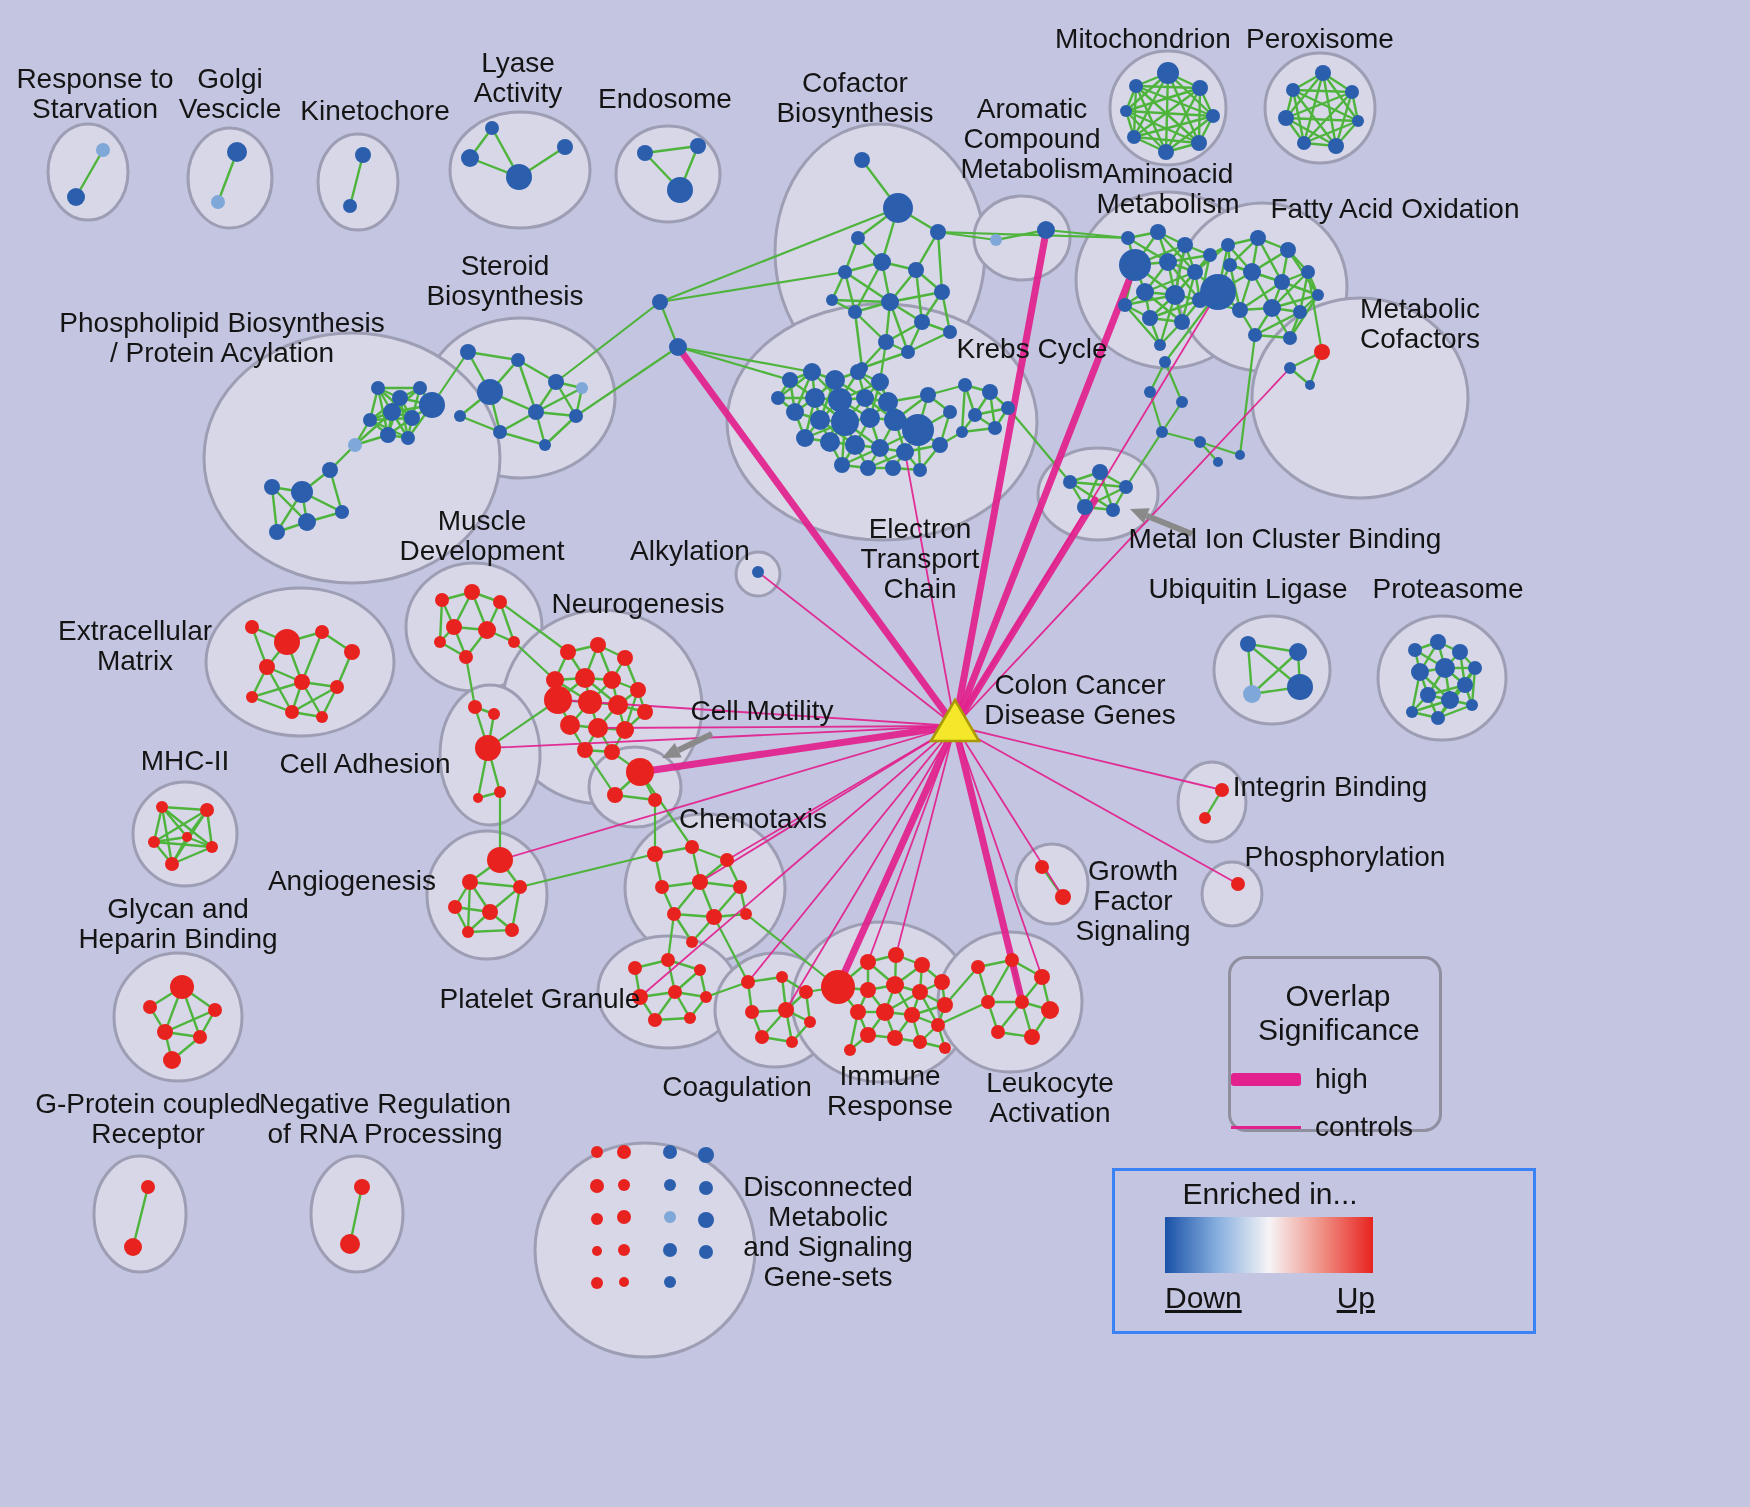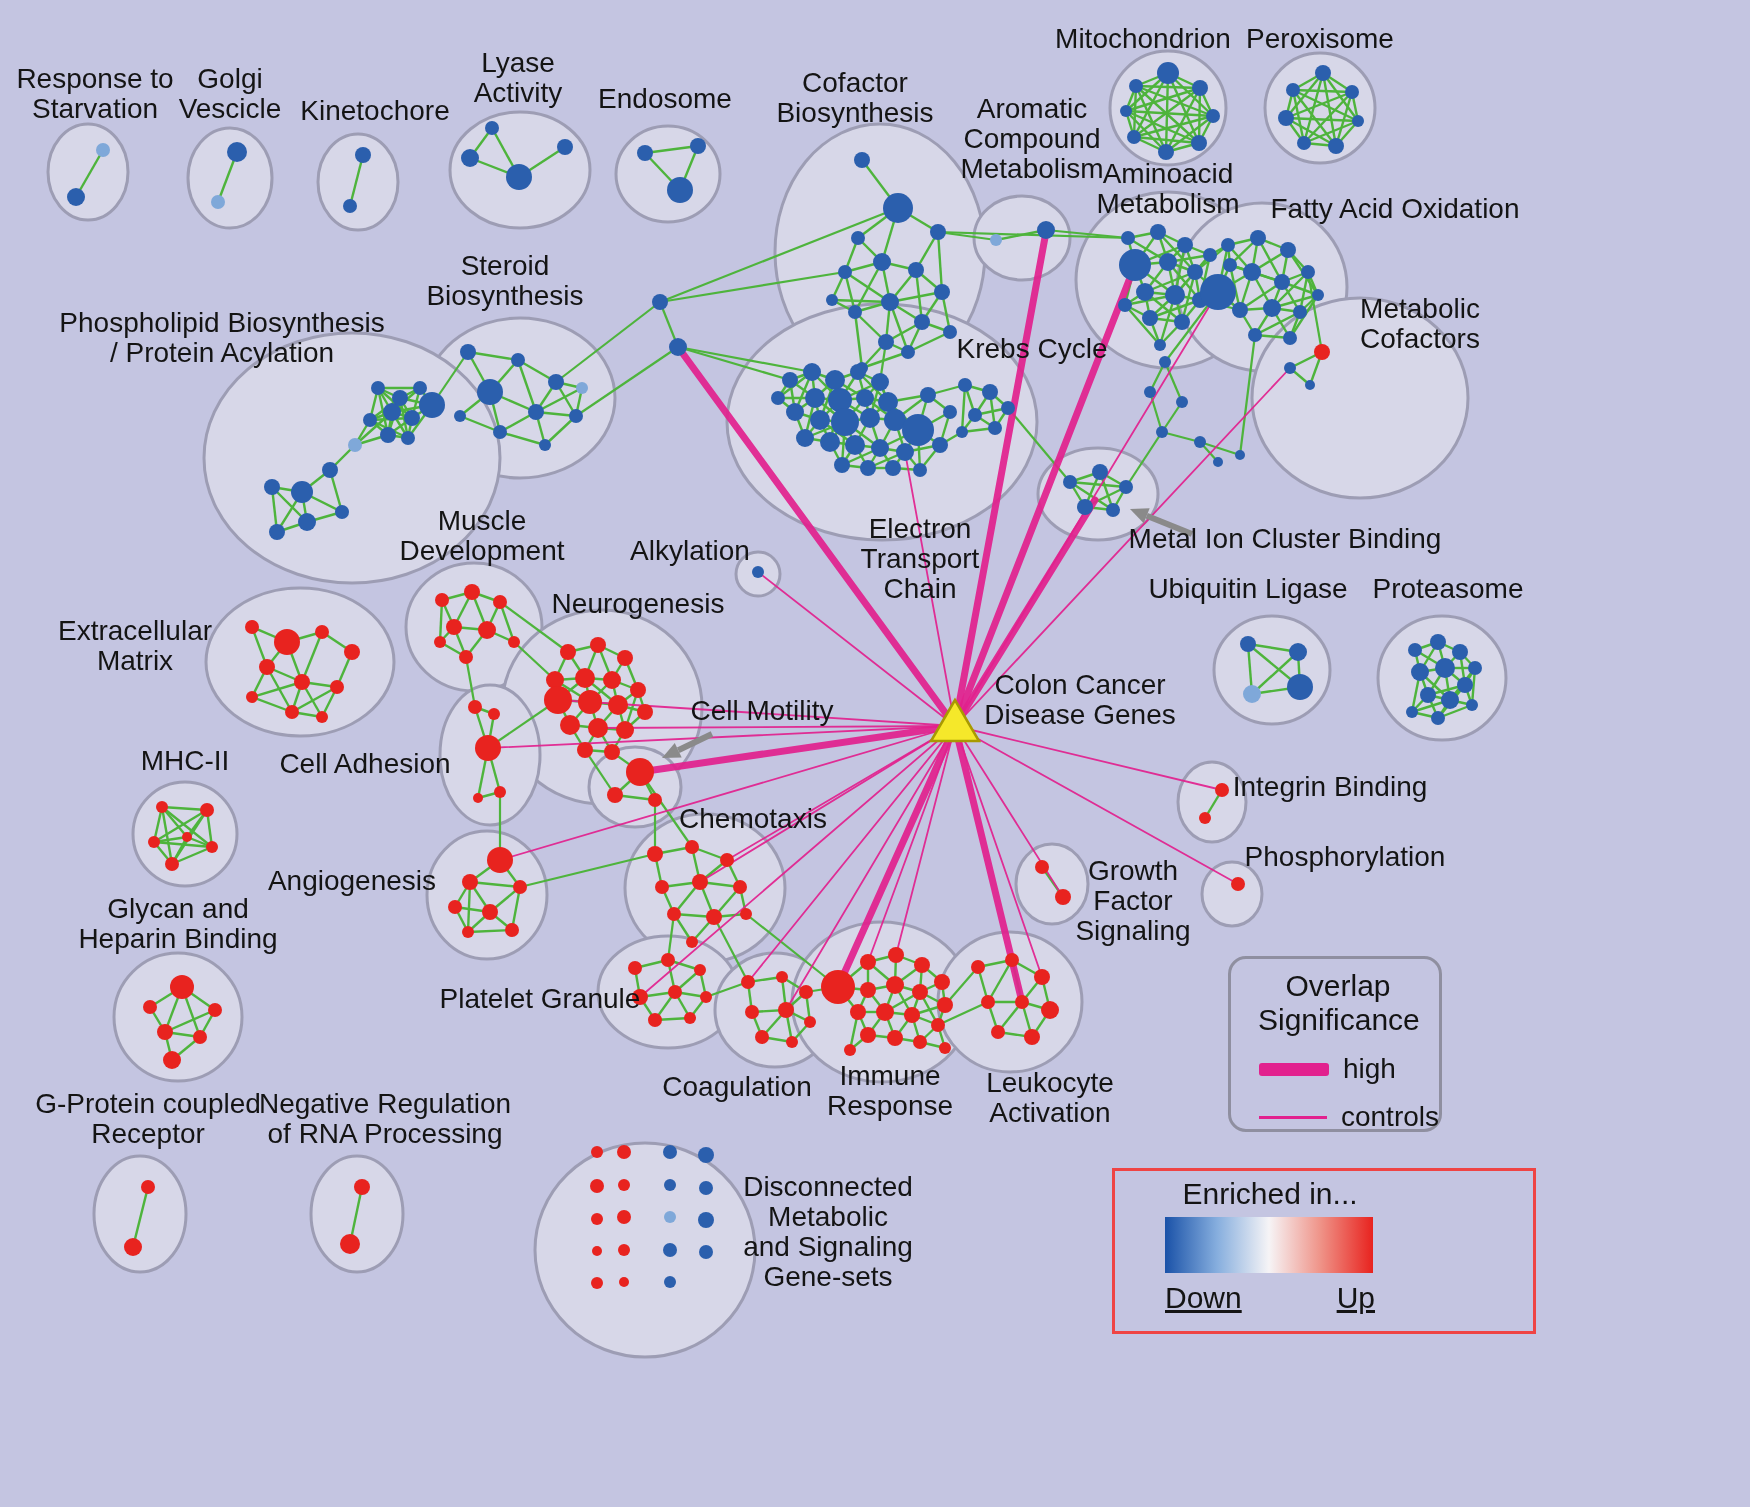--- a/index.html
+++ b/index.html
@@ -2,26 +2,26 @@
 <html><head>
 <meta charset="utf-8">
 <style>
   html,body{margin:0;padding:0;}
   body{font-family:"Liberation Sans",sans-serif;background:#ffffff;}
   #stage{position:relative;width:1750px;height:1507px;background:#c4c5e1;overflow:hidden;}
   #network-svg{position:absolute;left:0;top:0;}
   .map-label{font-family:"Liberation Sans",sans-serif;font-size:28px;fill:#141414;}
   .legend{position:absolute;color:#141414;}
   .legend-overlap{left:1228px;top:956px;width:214px;height:176px;border:3px solid #8f8fa0;border-radius:18px;box-sizing:border-box;}
-  .legend-overlap .lg-title{margin-top:10px;text-align:center;font-size:30px;line-height:34px;width:160px;margin-left:27px;}
-  .lg-row{display:flex;align-items:center;gap:14px;padding-left:28px;margin-top:16px;}
+  .legend-overlap .lg-title{margin-top:20px;text-align:center;font-size:30px;line-height:34px;width:160px;margin-left:27px;}
+  .lg-row{display:flex;align-items:center;gap:14px;padding-left:0;margin-top:16px;}
   .lg-bar-high{width:70px;height:13px;border-radius:3px;}
   .lg-bar-moderate{width:70px;height:3px;}
   .lg-row-label{font-size:28px;}
-  .legend-enrichment{left:1112px;top:1168px;width:424px;height:166px;border:3px solid #ef4444;box-sizing:border-box;}
+  .legend-enrichment{left:1112px;top:1168px;width:424px;height:166px;border:3px solid #3b82f6;box-sizing:border-box;}
   .le-left{position:absolute;left:50px;top:6px;width:210px;text-align:center;}
   .le-title{font-size:30px;line-height:34px;}
   .le-gradient{width:208px;height:56px;margin-top:6px;}
   .le-du{display:flex;justify-content:space-between;font-size:30px;margin-top:8px;text-decoration:underline;}
   .le-note{position:absolute;right:2px;top:52px;width:160px;text-align:center;font-size:28px;line-height:30px;}
 </style>
 </head>
 <body>
 
 <div id="stage">

